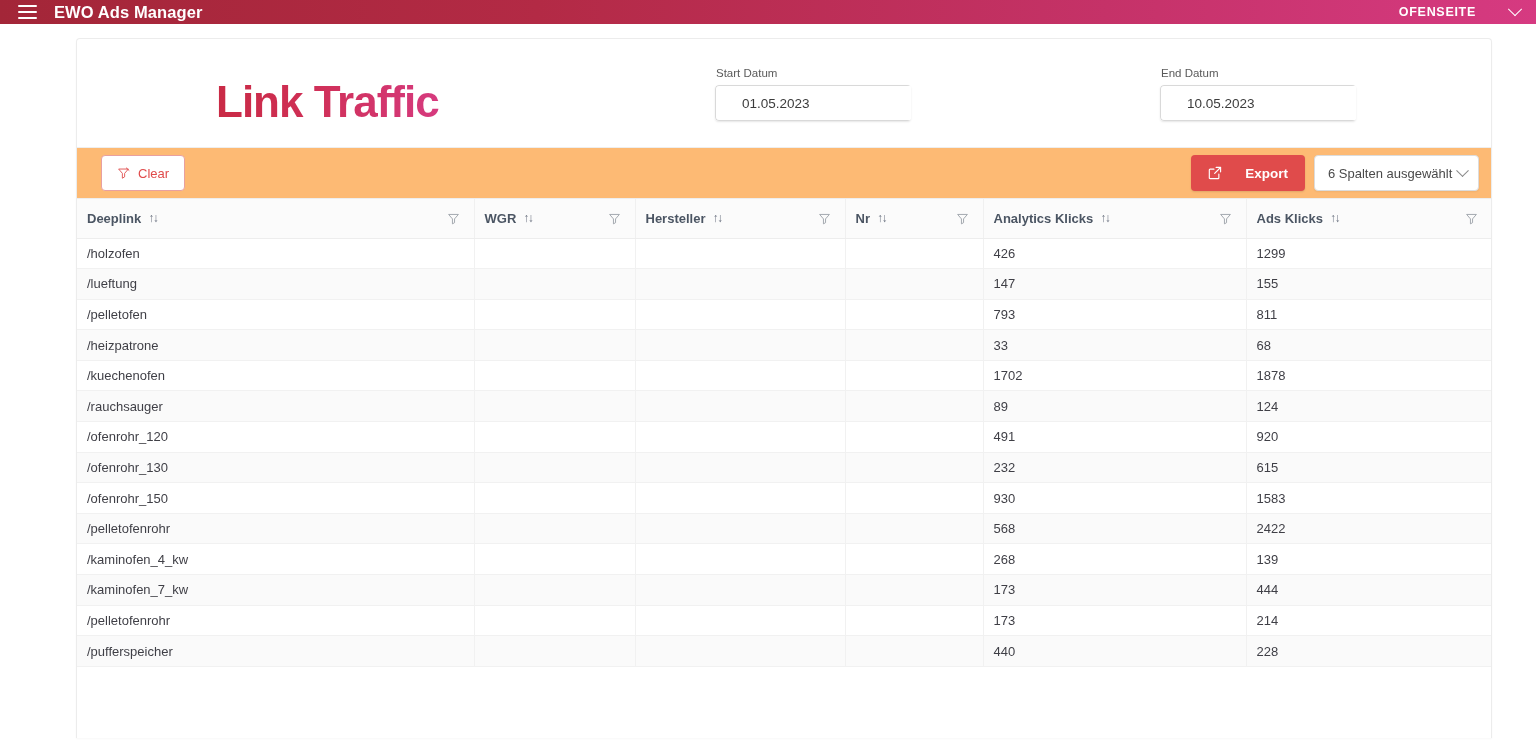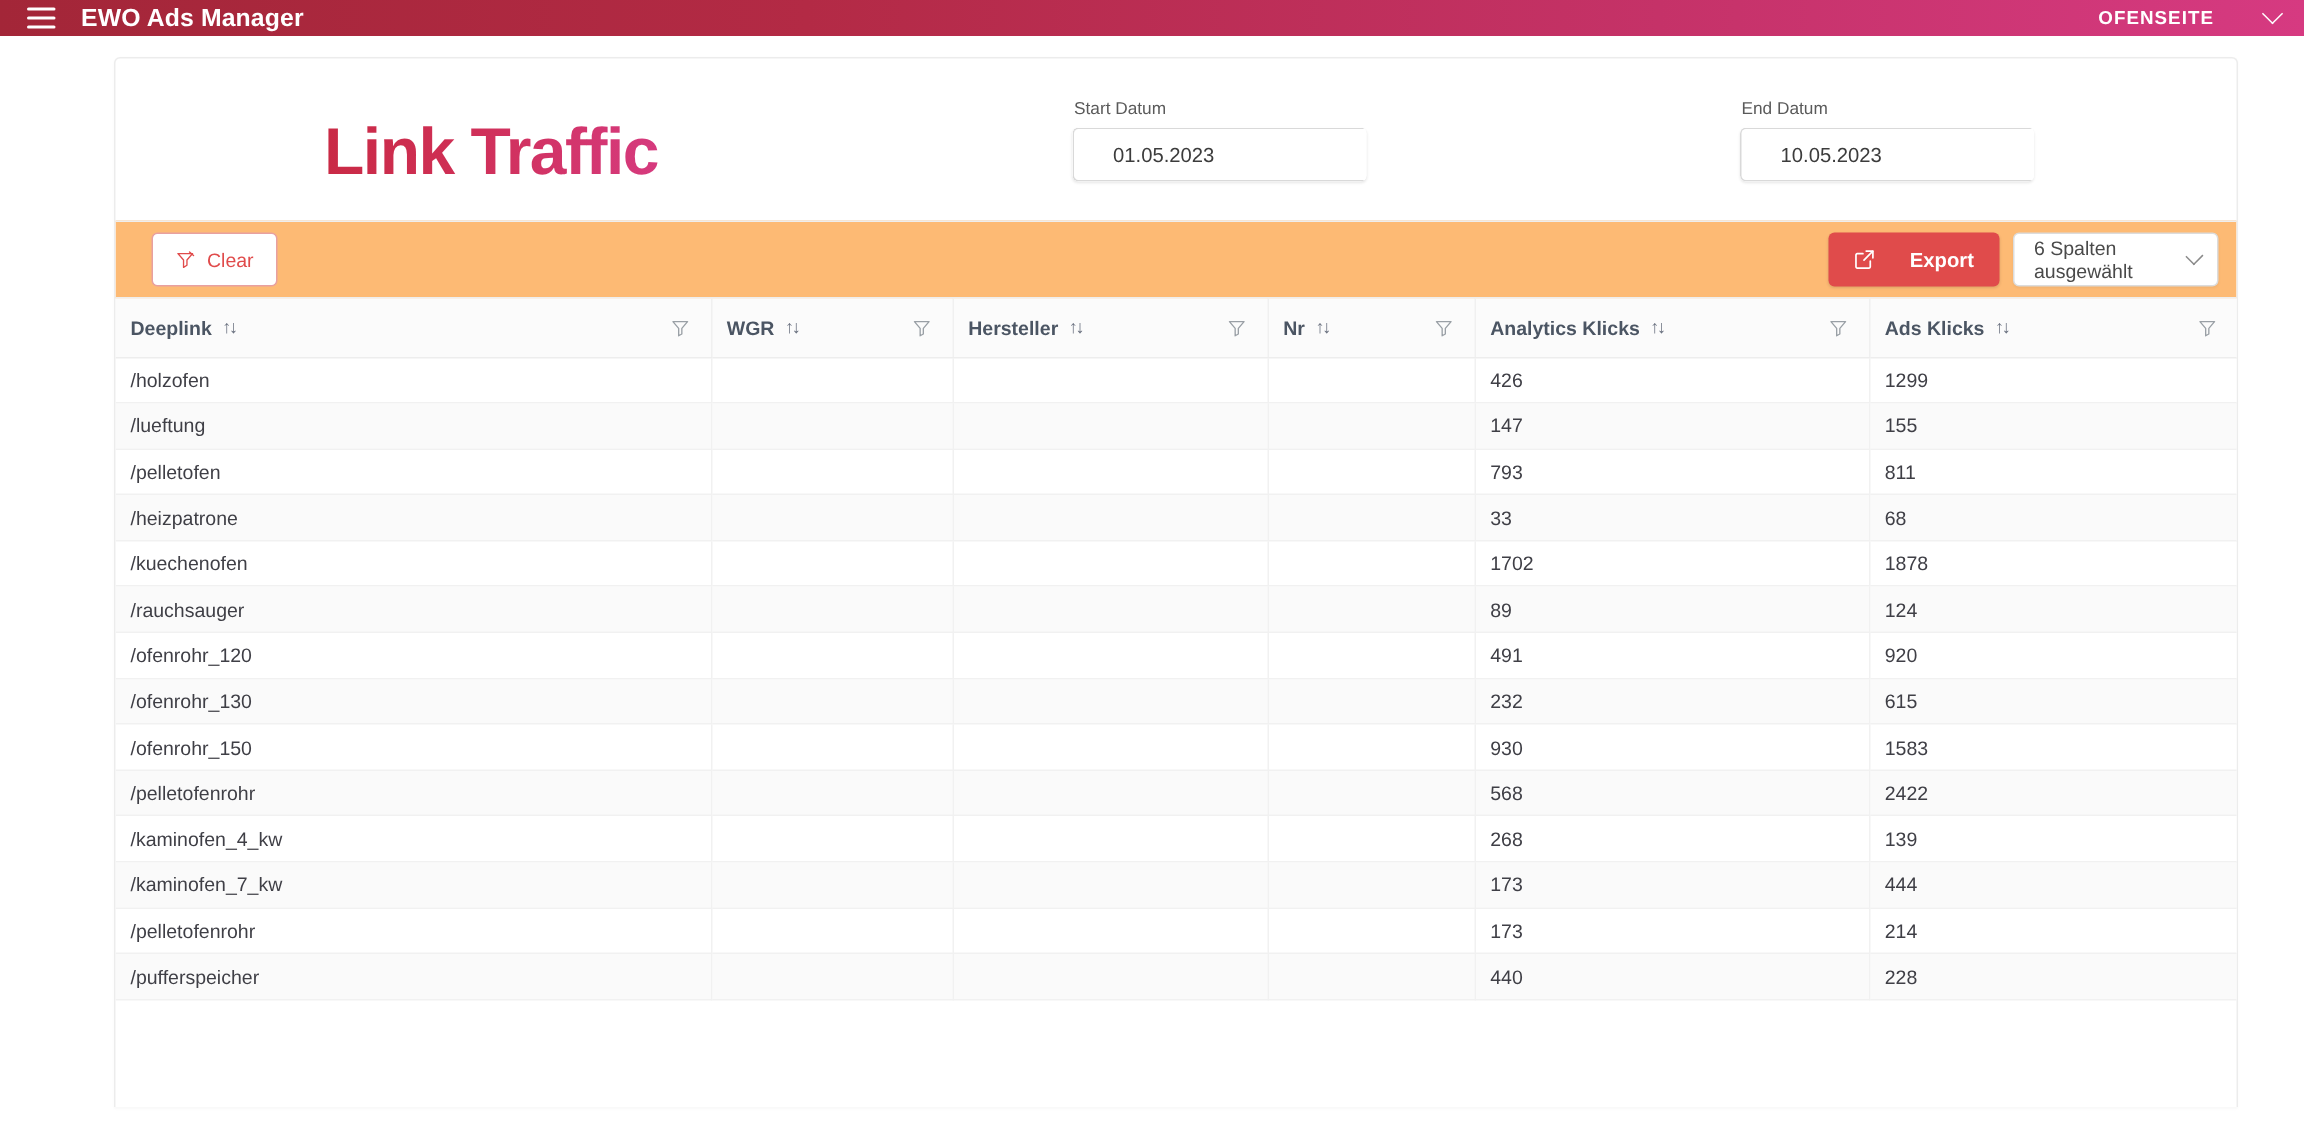--- a/index.html
+++ b/index.html
@@ -187,21 +187,21 @@
     font-size: 13.5px;
     font-weight: bold;
     font-family: "Liberation Sans", sans-serif;
     cursor: pointer;
     box-shadow: 0 1px 2px rgba(0,0,0,0.12);
   }
   .col-select {
     display: inline-flex;
     align-items: center;
     height: 36px;
-    width: 137px;
+    width: 165px;
     padding: 0 11px 0 13px;
     border: 1px solid #dcdcdc;
     border-radius: 4px;
     background: #ffffff;
     color: #4a4a4a;
     font-size: 13px;
     cursor: pointer;
     box-sizing: border-box;
     box-shadow: 0 1px 2px rgba(0,0,0,0.05);
     justify-content: center;

